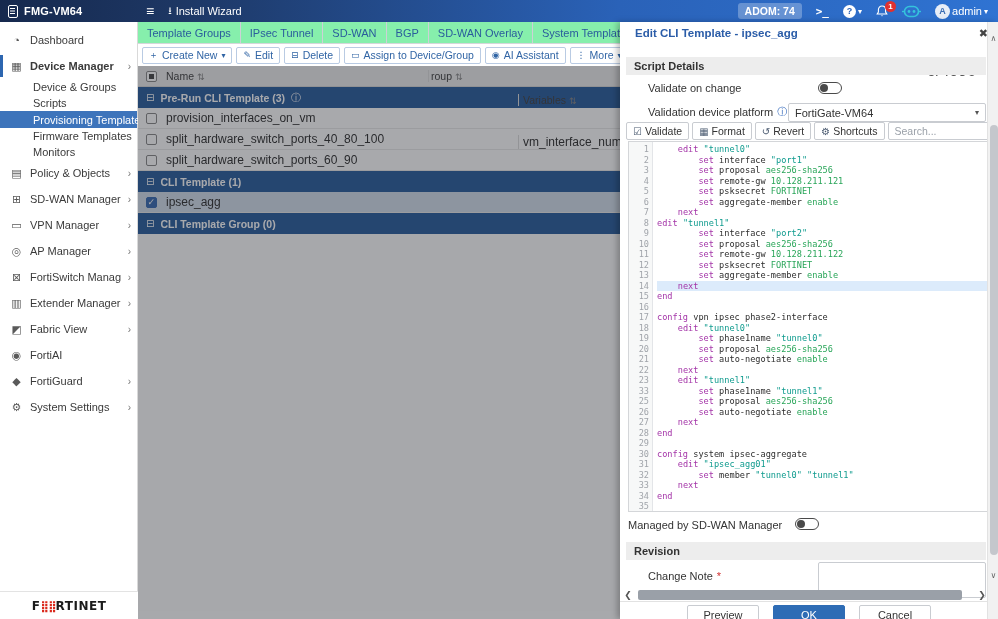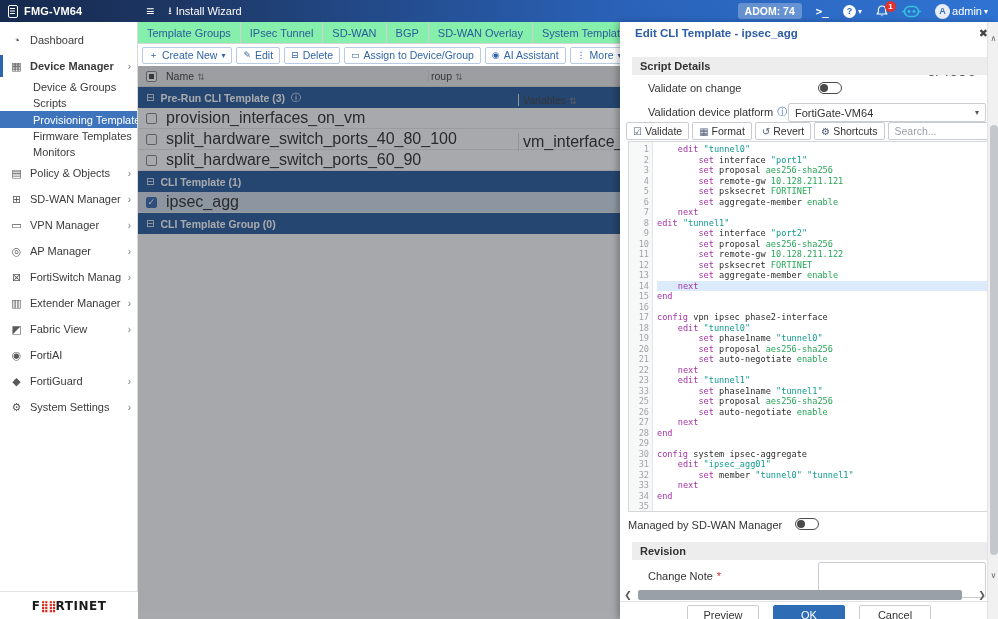--- a/index.html
+++ b/index.html
@@ -56,31 +56,31 @@
   .col-group { flex:0 0 90px; overflow:hidden; white-space:nowrap; border-left:1px solid #ddd; padding-left:2px; }
   .col-vars { flex:1; border-left:1px solid #ddd; padding-left:4px; white-space:nowrap;margin-top:48px; }
   .sortg { color:#888; font-size:9px; }
   .cbx { width:11px; height:11px; border:1px solid #8a8a8a; border-radius:2px; background:#fff; position:relative; }
   .cbx.ind:after { content:""; position:absolute; inset:2px; background:#4a4a4a; }
   .cbx.checked { background:#3a6db3; border-color:#3a6db3; }
   .cbx.checked:after { content:"✓"; color:#fff; font-size:9px; position:absolute; left:1px; top:-1px; }
   .grow { height:21px; background:#2d5f9f; color:#fff; display:flex; align-items:center; font-weight:bold; font-size:10.5px; gap:6px; padding-left:8px; }
   .grow .minus { font-size:10px; font-weight:normal; }
   .grow .info { font-weight:normal; font-size:10px; }
-  .drow { height:21px; background:#fff; border-bottom:1px solid #ebebeb; display:flex; align-items:center; font-size:16px; color:#333; }
+  .drow { height:21px; background:#fff; border-bottom:1px solid #ebebeb; display:flex; align-items:center; font-size:12px; color:#333; }
   .drow.selected { background:#d4dfec; }
   #dim { position:absolute; left:0; top:44px; width:482px; height:553px; background:rgba(25,30,38,.38); z-index:5; }
 
   
   #panel { position:absolute; left:620px; top:22px; width:378px; height:597px; background:#fff; box-shadow:-3px 0 6px rgba(0,0,0,.25); z-index:10; }
   #panel-header { height:22px; display:flex; align-items:center; padding:0 10px 0 15px; }
   #panel-title { color:#2a5ca8; font-weight:bold; font-size:11.5px; flex:1; }
   .close-x { color:#444; font-weight:bold; cursor:pointer; font-size:11px; }
   #counter { position:absolute; right:22px; top:40px; font-size:16px; color:#555; }
-  .secbar { position:absolute; left:12px; width:360px; height:18px; background:#ededed; display:flex; align-items:center; padding-left:8px; font-weight:bold; font-size:11px; color:#333; }
+  .secbar { position:absolute; left:6px; width:360px; height:18px; background:#ededed; display:flex; align-items:center; padding-left:8px; font-weight:bold; font-size:11px; color:#333; }
   .frow-label { position:absolute; left:28px; font-size:11px; color:#333; display:flex; gap:4px; align-items:center; }
   .req { color:#d12f2f; }
   .infoblue { color:#2a62b8; font-size:10px; }
   .toggle { position:absolute; width:24px; height:12px; border:1.5px solid #4a4a4a; border-radius:7px; background:#fff; cursor:pointer; }
   .toggle:after { content:""; position:absolute; left:1px; top:0.8px; width:8px; height:8px; border-radius:50%; background:#4a4a4a; }
   .selbox { position:absolute; left:168px; width:198px; height:19px; border:1px solid #c9ccd1; border-radius:2px; display:flex; align-items:center; padding:0 6px; font-size:11px; color:#333; cursor:pointer; background:#fff; }
   .selbox .caret { margin-left:auto; color:#555; }
   #ed-toolbar { position:absolute; left:6px; top:100px; width:366px; display:flex; gap:3px; align-items:center; }
   .ebtn { border:1px solid #c9ccd1; background:#fff; border-radius:2px; height:18px; display:flex; align-items:center; gap:3px; padding:0 6px; font-size:10.5px; color:#333; cursor:pointer; white-space:nowrap; }
   .ebtn .ic { color:#4a5a70; font-size:10px; }

